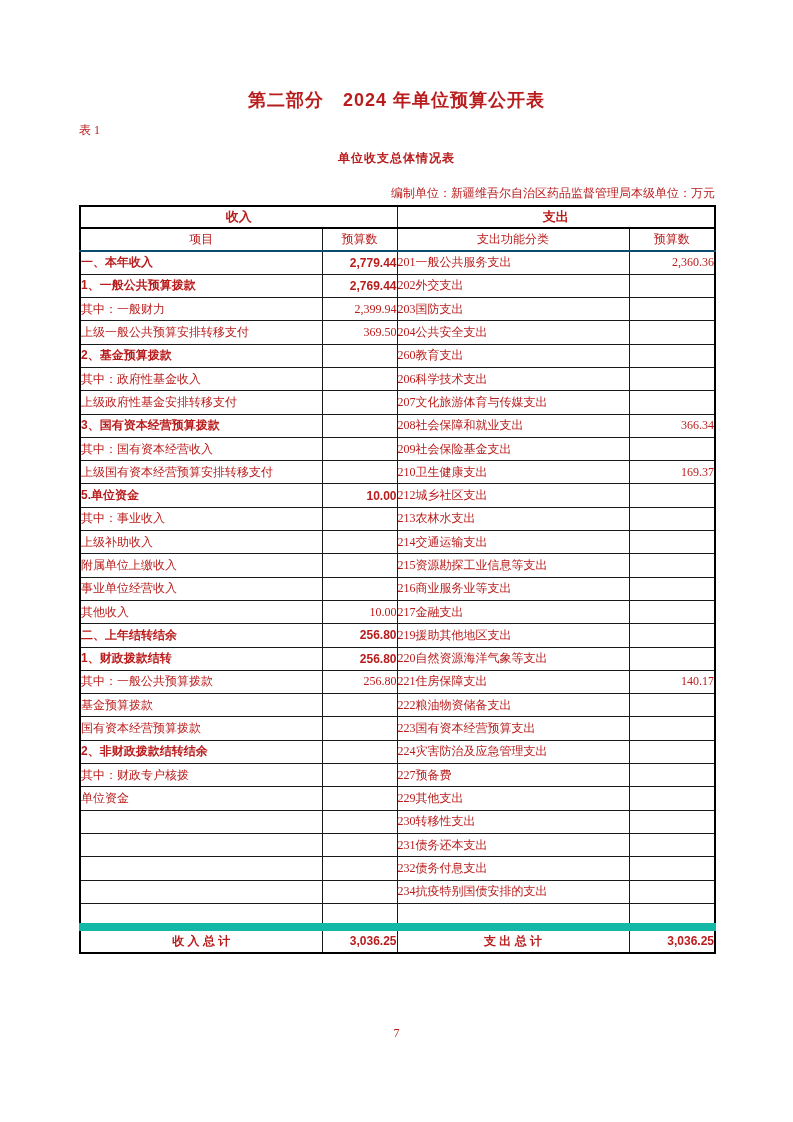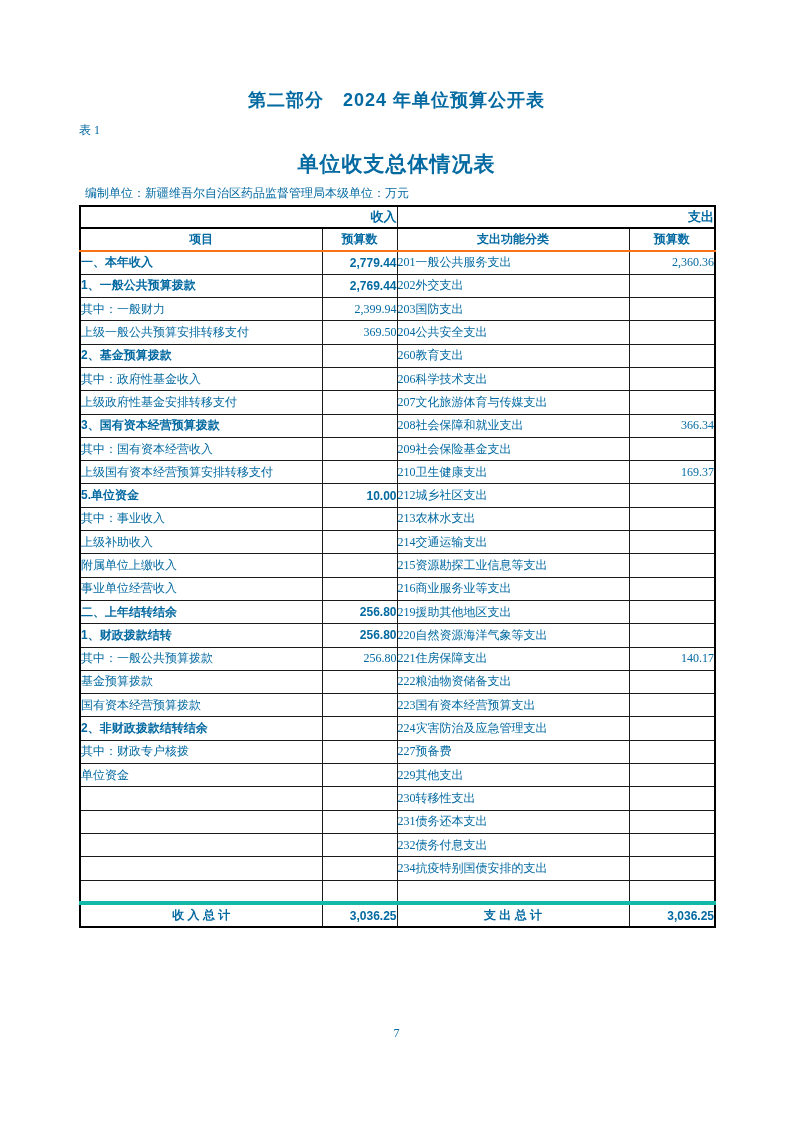--- a/index.html
+++ b/index.html
@@ -1,65 +1,65 @@
 <!DOCTYPE html>
 <html><head>
 <meta charset="utf-8">
 <style>
   html,body { margin:0; padding:0; background:#ffffff; }
   .page {
     position:relative; width:793px; height:1107px; background:#ffffff;
-    color:#0369a1; overflow:hidden;
+    color:#b91c1c; overflow:hidden;
     font-family:"Liberation Serif","DejaVu Serif",serif;
   }
   .main-title {
     position:absolute; top:88px; left:0; width:100%; text-align:center;
     font-family:"Liberation Sans","DejaVu Sans",sans-serif;
     font-weight:bold; font-size:18px; letter-spacing:1px;
   }
   .table-label {
     position:absolute; top:122px; left:79px; font-size:12px;
   }
   .table-title {
     position:absolute; top:150px; left:0; width:100%; text-align:center;
     font-family:"Liberation Sans","DejaVu Sans",sans-serif;
-    font-weight:bold; font-size:21px; letter-spacing:1px;
+    font-weight:bold; font-size:12px; letter-spacing:1px;
   }
   .meta-row {
     position:absolute; top:185px; left:85px; width:630px;
-    display:flex; justify-content:flex-start; font-size:12px;
+    display:flex; justify-content:flex-end; font-size:12px;
   }
   table.budget-table {
     position:absolute; top:205px; left:79px; width:637px;
     border-collapse:collapse; table-layout:fixed;
     border:2px solid #000;
   }
   .budget-table th, .budget-table td {
     border:1px solid #1a1a1a; padding:0; overflow:hidden;
     white-space:nowrap; vertical-align:middle;
   }
   .hdr1 th {
     height:20px; font-family:Liberation Sans, sans-serif;
-    font-weight:bold; font-size:13px; text-align:right;
+    font-weight:bold; font-size:13px; text-align:center;
     border-bottom:2px solid #000;
   }
   .hdr2 th {
     height:21px; font-family:"Liberation Sans","DejaVu Sans",sans-serif;
-    font-weight:bold; font-size:12px; text-align:center;
-    border-bottom:2px solid #f97316;
+    font-weight:normal; font-size:12px; text-align:center;
+    border-bottom:2px solid #0c4a6e;
   }
   .budget-table tbody tr { height:23.3px;padding-left:31px; }
   .song { font-family:"Liberation Serif","DejaVu Serif",serif; font-size:12px; font-weight:normal; }
   .hei  { font-family:"Liberation Sans","DejaVu Sans",sans-serif; font-size:12px; font-weight:bold; }
   .lbl { text-align:left; padding-left:4px; }
   .ind { padding-left:34px; }
   .r   { text-align:right; padding-right:3px; }
   .c   { text-align:center; }
   .code { }
-  .total-row td { height:21px; border-top:4px solid #14b8a6; }
+  .total-row td { height:21px; border-top:8px solid #14b8a6; }
   .page-number {
     position:absolute; top:1026px; left:0; width:100%;
     text-align:center; font-size:12px;
   }
 </style>
 </head>
 <body>
 
 <div class="page">
 
@@ -176,20 +176,26 @@
           <td class="lbl song"><span class="code">215</span><span>资源勘探工业信息等支出</span></td>
           <td class="r song"></td>
         </tr>
         <tr>
           <td class="lbl song ind">事业单位经营收入</td>
           <td class="r song"></td>
           <td class="lbl song"><span class="code">216</span><span>商业服务业等支出</span></td>
           <td class="r song"></td>
         </tr>
         <tr>
+          <td class="lbl song ind">其他收入</td>
+          <td class="r song">10.00</td>
+          <td class="lbl song"><span class="code">217</span><span>金融支出</span></td>
+          <td class="r song"></td>
+        </tr>
+        <tr>
           <td class="lbl hei">二、上年结转结余</td>
           <td class="r hei">256.80</td>
           <td class="lbl song"><span class="code">219</span><span>援助其他地区支出</span></td>
           <td class="r song"></td>
         </tr>
         <tr>
           <td class="lbl hei">1、财政拨款结转</td>
           <td class="r hei">256.80</td>
           <td class="lbl song"><span class="code">220</span><span>自然资源海洋气象等支出</span></td>
           <td class="r song"></td>

